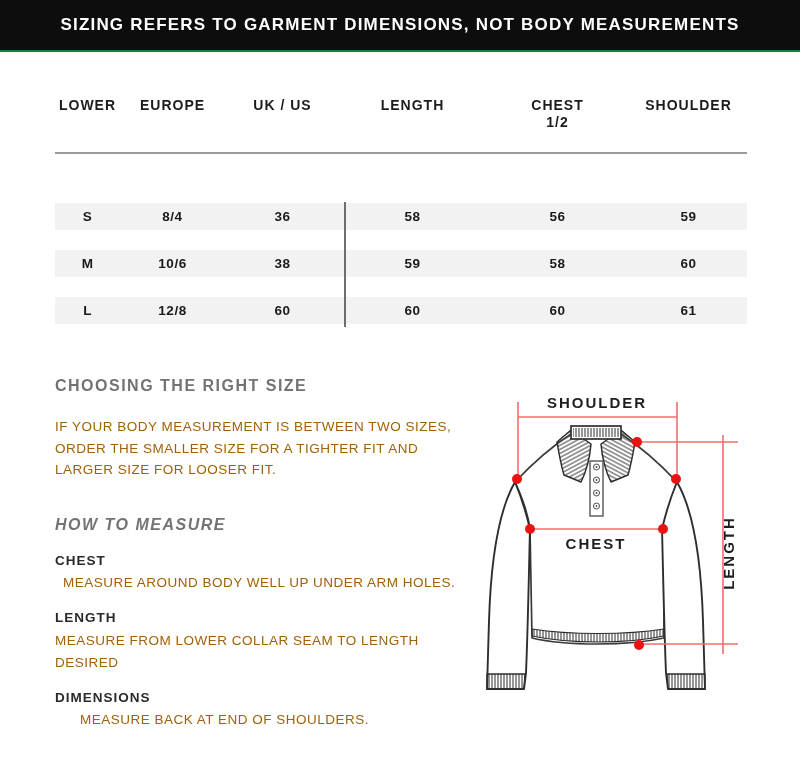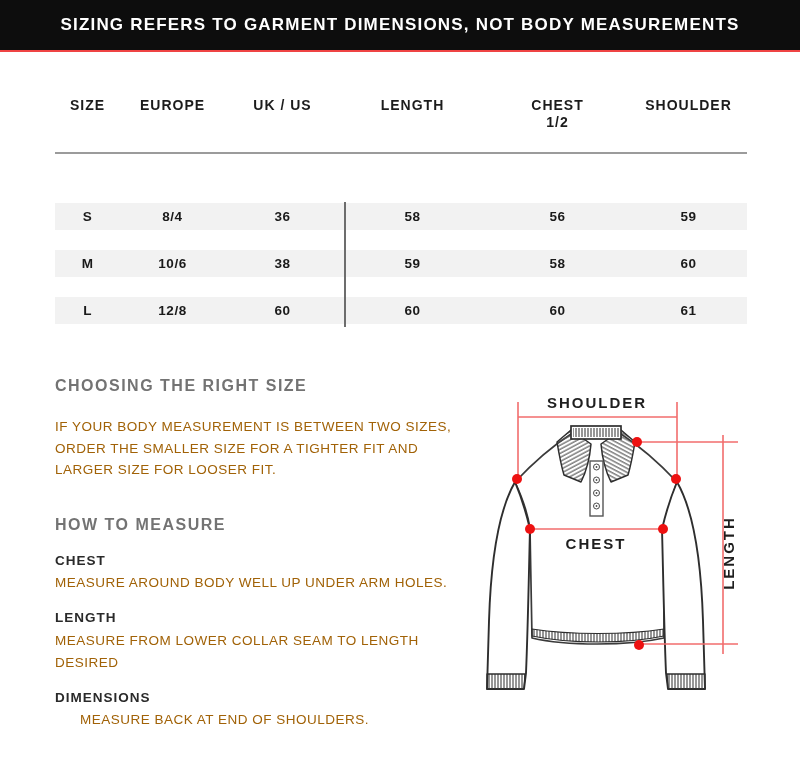--- a/index.html
+++ b/index.html
@@ -3,21 +3,21 @@
 <meta charset="utf-8">
 <style>
   html,body{margin:0;padding:0;background:#ffffff;}
   #page{
     position:relative;width:800px;height:777px;background:#ffffff;
     font-family:"Liberation Sans",sans-serif;color:#222;overflow:hidden;
   }
   
   .banner{
     position:absolute;left:0;top:0;width:800px;height:50px;
-    background:#0d0d0d;border-bottom:2px solid #ef4444;
+    background:#0d0d0d;border-bottom:2px solid #15803d;
     display:flex;align-items:center;justify-content:center;
   }
   .banner span{
     color:#ffffff;font-size:17px;font-weight:700;letter-spacing:1.2px;white-space:nowrap;
   }
   
   .tbl-grid{
     position:absolute;left:55px;width:692px;
     display:grid;grid-template-columns:65px 105px 115px 145px 145px 117px;
   }
@@ -59,21 +59,21 @@
 </head>
 <body>
 
 <div id="page">
 
   <div class="banner">
     <span>SIZING REFERS TO GARMENT DIMENSIONS, NOT BODY MEASUREMENTS</span>
   </div>
 
   <div class="tbl-grid tbl-head">
-    <div class="hc">SIZE</div>
+    <div class="hc">LOWER</div>
     <div class="hc">EUROPE</div>
     <div class="hc">UK / US</div>
     <div class="hc">LENGTH</div>
     <div class="hc">
       <div>CHEST</div>
       <div>1/2</div>
     </div>
     <div class="hc">SHOULDER</div>
   </div>
   <div class="tbl-rule"></div>
@@ -104,24 +104,24 @@
   </div>
   <div class="tbl-divider"></div>
 
   <div class="sec-heading" style="top:377px;">CHOOSING THE RIGHT SIZE</div>
   <div class="para" style="top:416px;">
     <div>IF YOUR BODY MEASUREMENT IS BETWEEN TWO SIZES,</div>
     <div>ORDER THE SMALLER SIZE FOR A TIGHTER FIT AND</div>
     <div>LARGER SIZE FOR LOOSER FIT.</div>
   </div>
 
-  <div class="sec-heading" style="top:516px;">HOW TO MEASURE</div>
+  <div class="sec-heading" style="top:516px;font-style:italic;">HOW TO MEASURE</div>
 
   <div class="sub-title" style="top:553px;">CHEST</div>
-  <div class="para" style="top:572px;">
+  <div class="para" style="top:572px;margin-left:8px;">
     <div>MEASURE AROUND BODY WELL UP UNDER ARM HOLES.</div>
   </div>
 
   <div class="sub-title" style="top:610px;">LENGTH</div>
   <div class="para" style="top:630px;">
     <div>MEASURE FROM LOWER COLLAR SEAM TO LENGTH</div>
     <div>DESIRED</div>
   </div>
 
   <div class="sub-title" style="top:690px;">DIMENSIONS</div>

